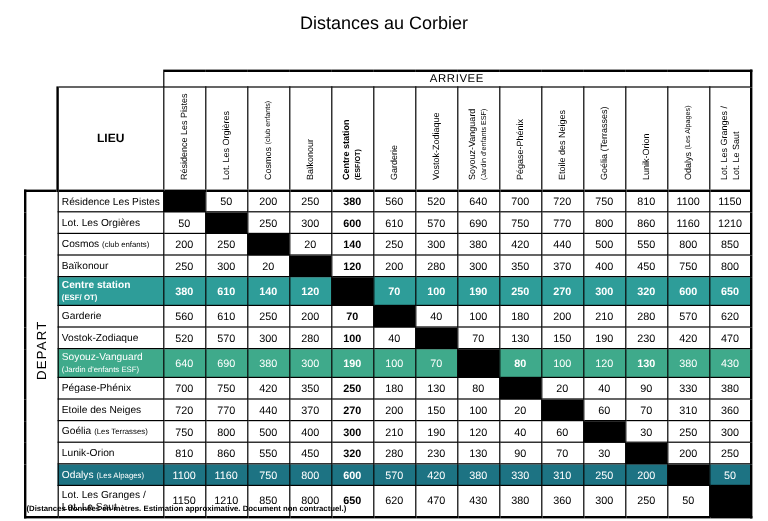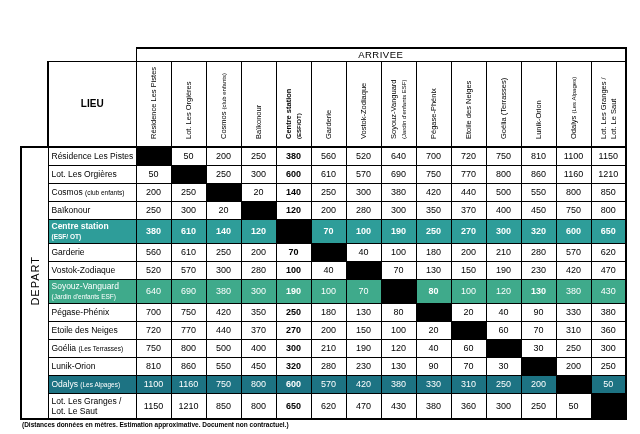--- a/index.html
+++ b/index.html
@@ -3,21 +3,21 @@
 <meta charset="utf-8">
 <style>
   * { box-sizing: border-box; }
   html, body { margin: 0; padding: 0; }
   body {
     width: 640px; height: 434px; background: #ffffff;
     font-family: "Liberation Sans", sans-serif; color: #000;
   }
   .page { position: relative; width: 640px; height: 434px; overflow: hidden; background: #fff; }
   .title { position: absolute; top: 11px; left: 0; width: 100%; text-align: center; font-size: 15px; }
-  table.dist { position: absolute; left: 20px; top: 47px; border-collapse: collapse; table-layout: fixed; }
+  table.dist { position: absolute; left: 20px; top: 58px; border-collapse: collapse; table-layout: fixed; }
   td { padding: 0; border: 1px solid #000; background: #fff; }
   td.blank { border: none; }
   td.arrivee { height: 13px; text-align: center; font-size: 9.5px; letter-spacing: .5px;
                border-top-width: 2px; border-right-width: 2px; }
   td.lieu { width: 88px; height: 86px; text-align: center; vertical-align: middle;
             font-weight: bold; font-size: 10px; border-left-width: 2px; }
   td.colhead { width: 35px; height: 86px; text-align: center; vertical-align: middle; }
   #colhead-row td:last-child, #body tr td:last-child { border-right-width: 2px; }
   .vtext { display: inline-block; writing-mode: vertical-rl; transform: rotate(180deg);
            height: 80px; text-align: left; font-size: 7.5px; line-height: 1.3; padding-top: 3px; }
@@ -36,20 +36,21 @@
   td.cell.b { font-weight: bold; }
   td.diag { background: #000; }
   #body tr:first-child td { border-top-width: 2px; }
   #body tr:last-child td { border-bottom-width: 2px; }
   .footer { position: absolute; left: 22px; top: 421px; font-size: 6.5px; font-weight: bold; }
 </style>
 </head>
 <body>
 
 <div class="page">
+  <div class="title">Distances au Corbier</div>
 
   <table class="dist">
     <tbody>
       <tr>
         <td class="blank" colspan="2"></td>
         <td class="arrivee" colspan="14">ARRIVEE</td>
       </tr>
       <tr id="colhead-row">
         <td class="blank"></td>
         <td class="lieu">LIEU</td>

